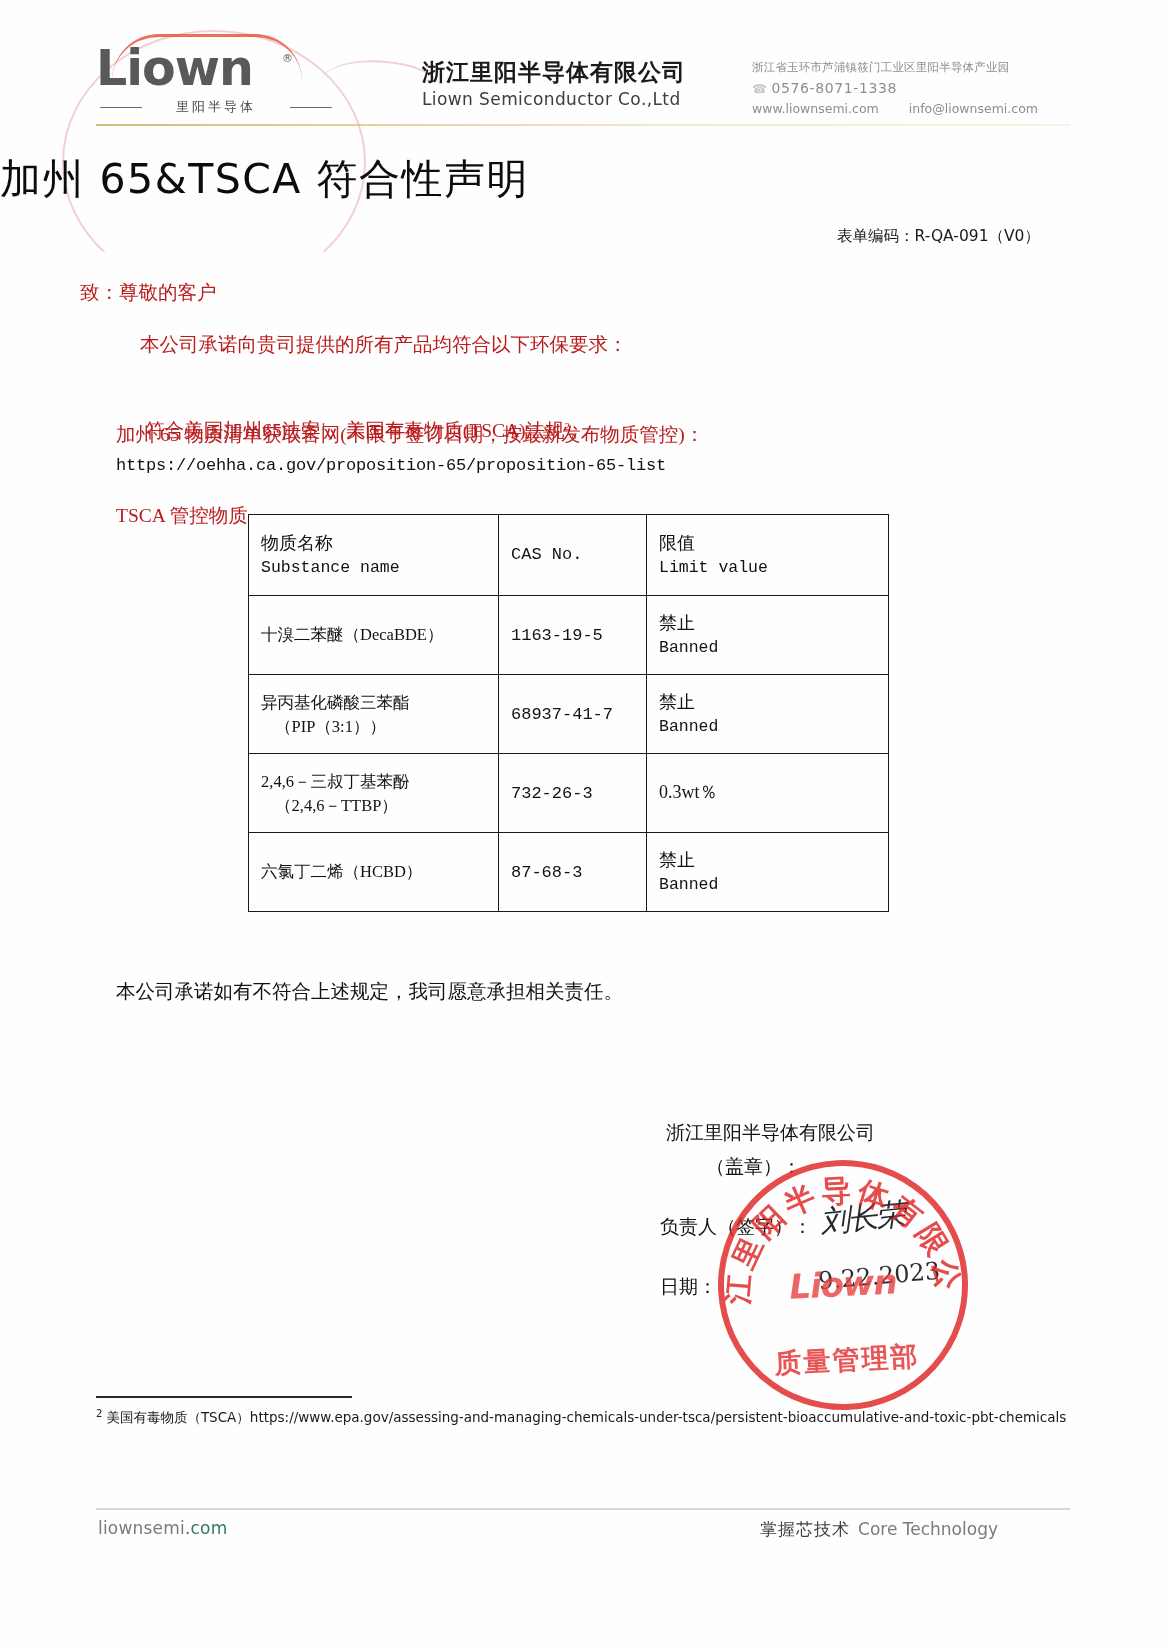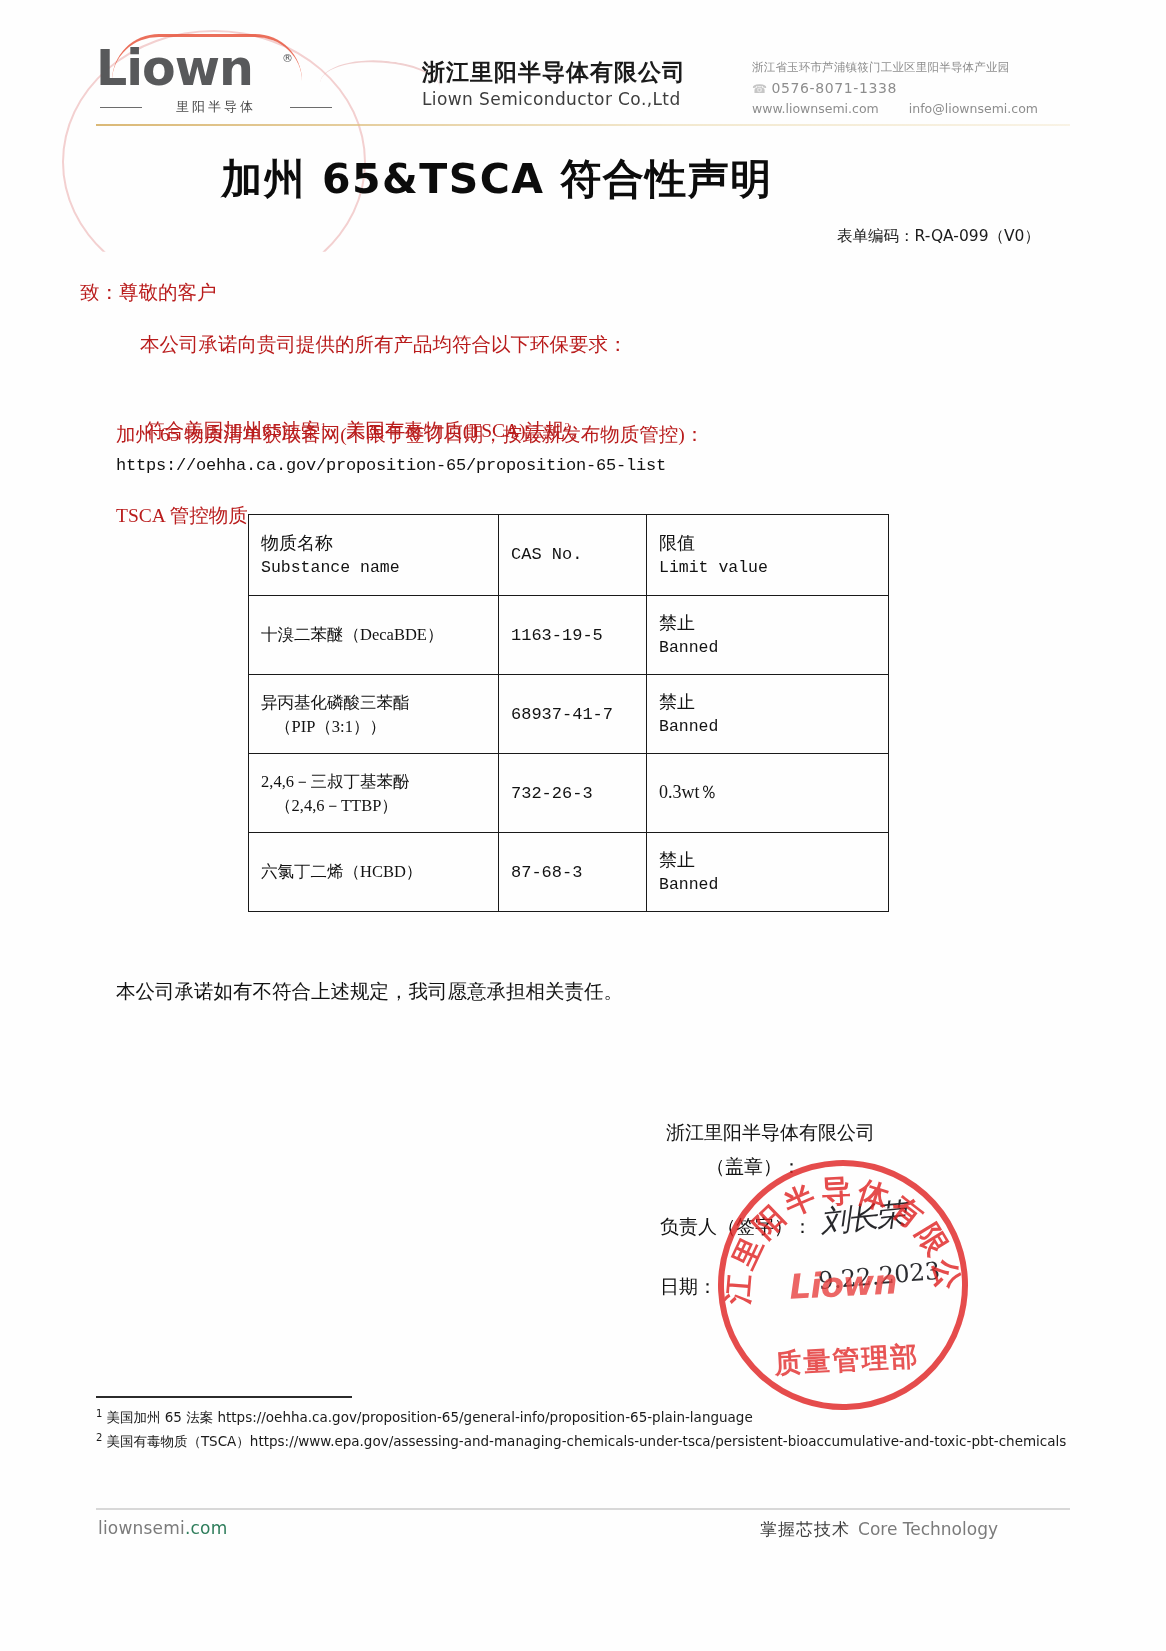--- a/index.html
+++ b/index.html
@@ -116,23 +116,22 @@
     width: 974px; height: 2px;
     background: linear-gradient(to right, #cfa24a, #efe2c0 60%, #f7efdd);
     opacity: .75;
   }
 
   
   .doc-title {
     position: absolute;
     left: 0; top: 152px;
     width: 994px;
-    text-align: center;
-    font-family: "DejaVu Sans", sans-serif;
-    font-weight: bold;
+    font-family: "DejaVu Sans", sans-serif;
+    font-weight: normal;
     font-size: 41px;
     letter-spacing: 1.5px;
     color: #0c0c0c;
   }
   .form-code {
     position: absolute;
     right: 126px; top: 226px;
     font-family: "DejaVu Sans", sans-serif;
     font-size: 15.5px;
     color: #1a1a1a;
@@ -371,21 +370,21 @@
       <div class="contact-web">
         <span>www.liownsemi.com</span>
         <span class="mail">info@liownsemi.com</span>
       </div>
     </div>
 
     <div class="header-rule"></div>
   </div>
 
   <div class="doc-title">加州 65&amp;TSCA 符合性声明</div>
-  <div class="form-code">表单编码：R-QA-099（V0）</div>
+  <div class="form-code">表单编码：R-QA-091（V0）</div>
 
   <div class="body-area">
     <div class="line salutation">致：尊敬的客户</div>
     <div class="line intro">本公司承诺向贵司提供的所有产品均符合以下环保要求：</div>
 
     <div class="line para-1">
       <span>符合美国加州65法案</span><span class="sup">1</span><span>、美国有毒物质(TSCA)法规</span><span class="sup">2</span><span>。</span>
     </div>
 
     <div class="line para-2">加州 65 物质清单获取官网(不限于签订日期，按最新发布物质管控)：</div>
@@ -493,24 +492,20 @@
         </text>
       </svg>
     </div>
     <div class="stamp-mid">Liown</div>
     <div class="stamp-bottom">质量管理部</div>
   </div>
 
   <div class="footnote-rule"></div>
   <div class="footnotes">
     <div class="fn">
-      <span class="fn-mark">1</span><span>美国加州 65 法案</span>
-      <span>https://oehha.ca.gov/proposition-65/general-info/proposition-65-plain-language</span>
-    </div>
-    <div class="fn">
       <span class="fn-mark">2</span><span>美国有毒物质（TSCA）</span><span>https://www.epa.gov/assessing-and-managing-chemicals-under-tsca/persistent-bioaccumulative-and-toxic-pbt-chemicals</span>
     </div>
   </div>
 
   <div class="footer-rule"></div>
   <div class="footer-left">
     <span>liownsemi</span><span class="accent">.com</span>
   </div>
   <div class="footer-right">
     <span class="cn">掌握芯技术</span><span class="en">Core Technology</span>

